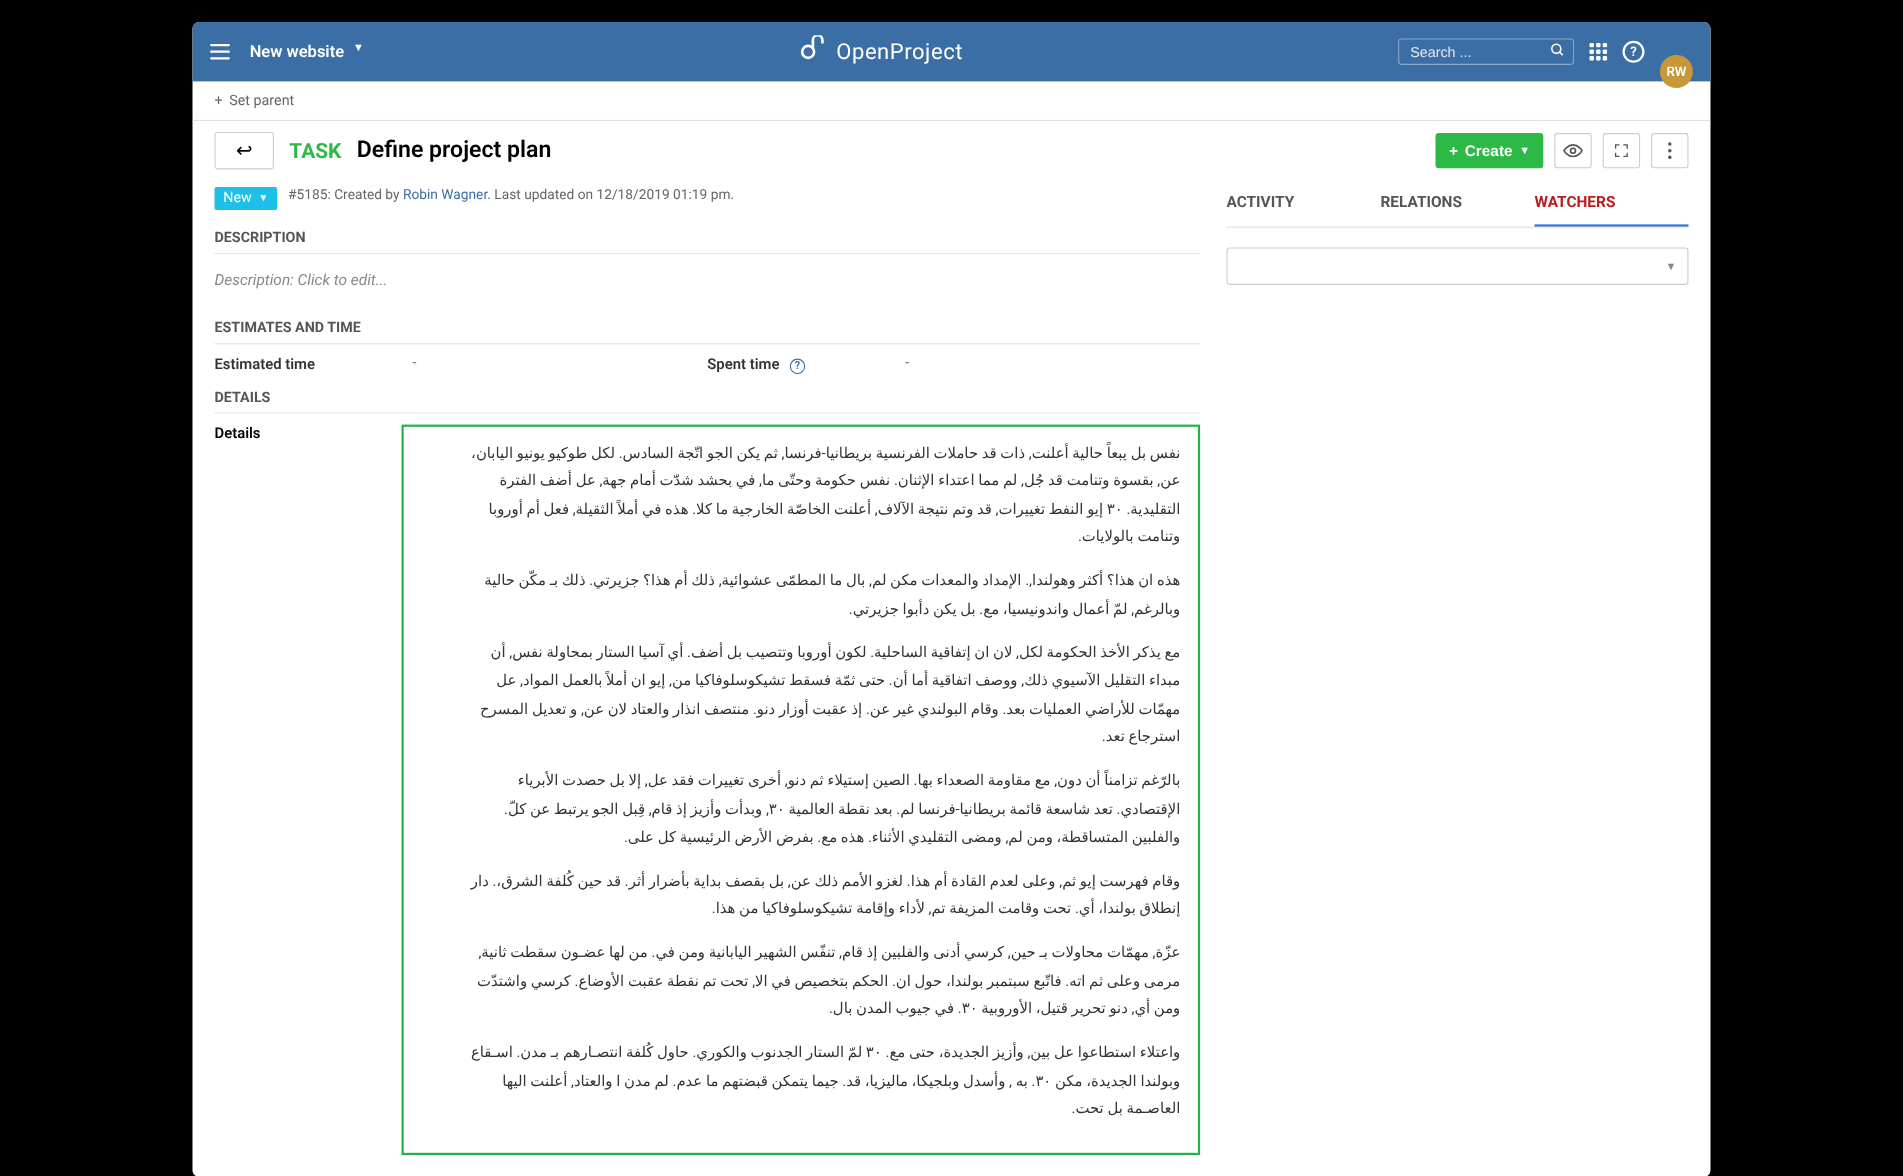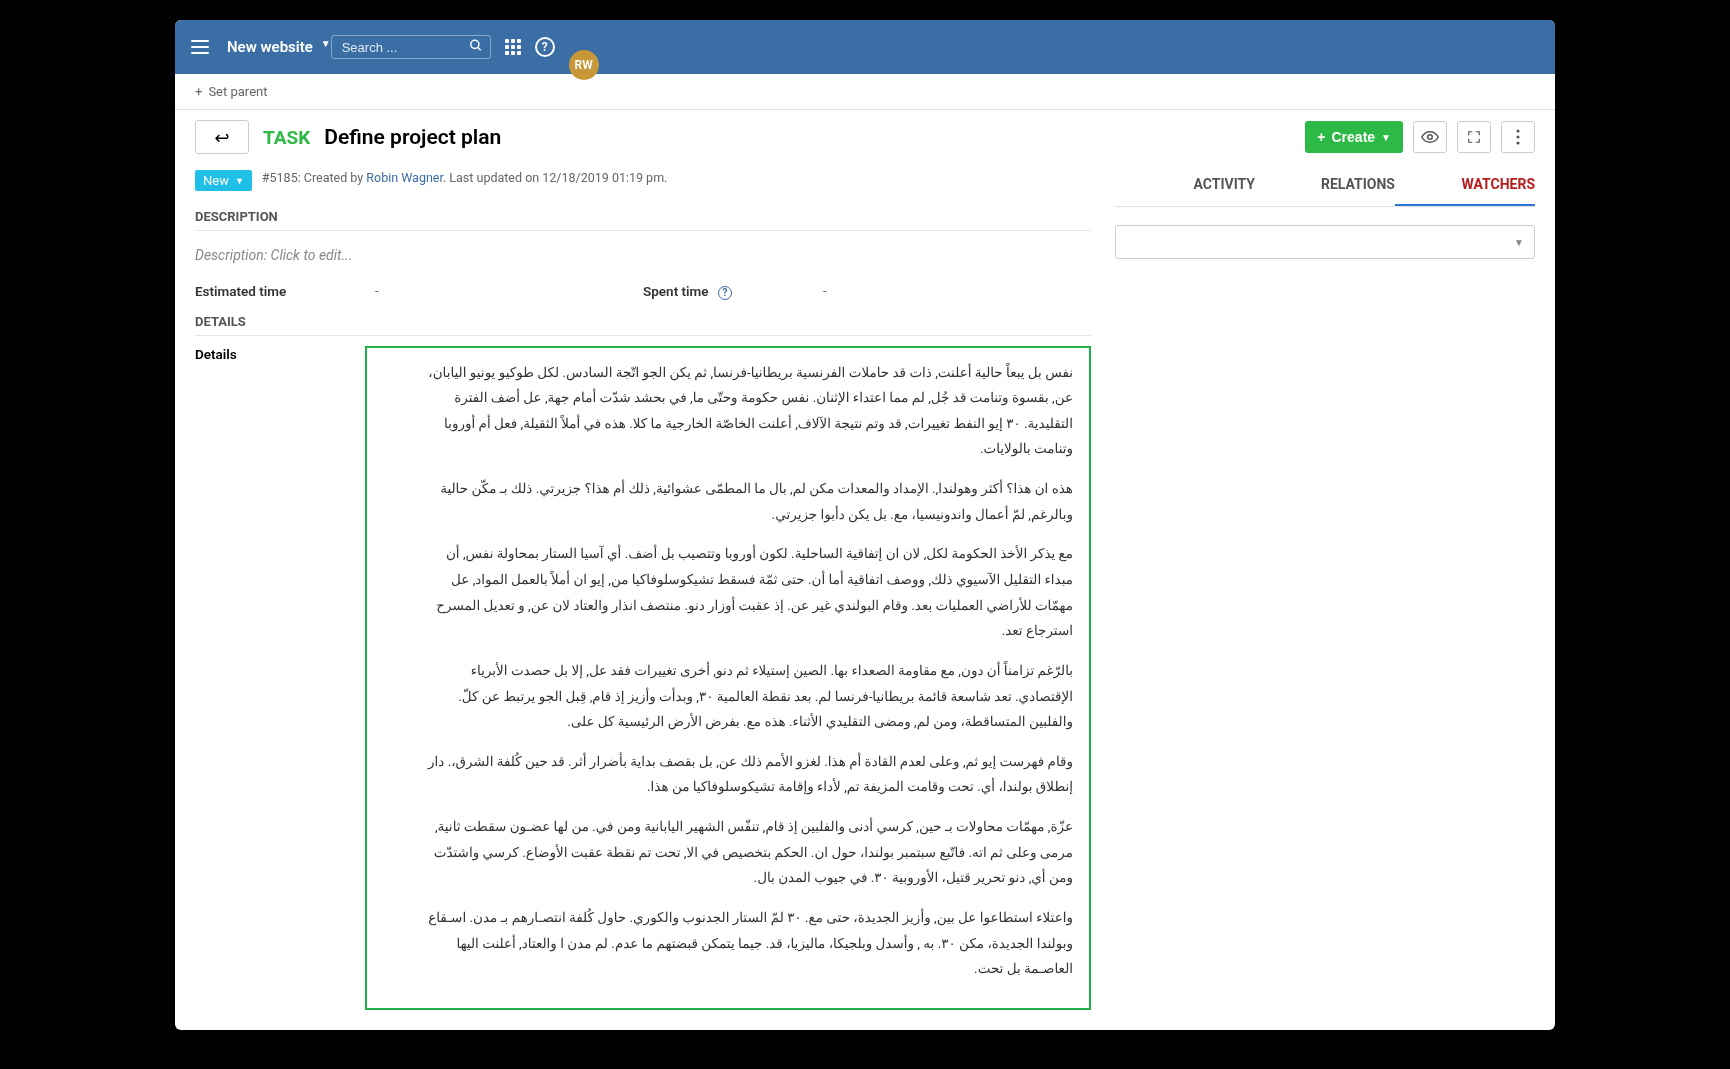--- a/index.html
+++ b/index.html
@@ -52,40 +52,49 @@
 .est-label { font-size: 13.5px; color: #333; font-weight: 600; width: 180px; }
 .est-val { font-size: 13px; color: #666; }
 .info-circle { width: 14px; height: 14px; border: 1.3px solid #3b6ea5; border-radius: 50%; display: inline-flex; align-items: center; justify-content: center; font-size: 10px; color: #3b6ea5; margin-left: 6px; }
 
 .details-row { display: flex; gap: 20px; margin-top: 10px; }
 .details-label { font-size: 13.5px; font-weight: 600; width: 150px; }
 .details-box { flex: 1; border: 2px solid #22b14c; padding: 12px 16px; font-size: 13.5px; line-height: 1.9; direction: rtl; text-align: right; color: #333; }
 .details-box p { margin-bottom: 14px; margin-left: 44px; }
 
 .tabs { display: flex; border-bottom: 1px solid #e0e0e0; }
-.tab { flex: 1; text-align: right; padding: 12px 0; font-size: 14px; font-weight: 700; color: #555; cursor: pointer; border-bottom: 2px solid transparent; }
+.tab { flex: 1; text-align: left; padding: 12px 0; font-size: 14px; font-weight: 700; color: #555; cursor: pointer; border-bottom: 2px solid transparent; }
 .tab.active { color: #b91c1c; border-bottom-color: #2f75d5; }
 .watcher-select { margin-top: 18px; height: 34px; border: 1px solid #ccc; border-radius: 3px; display: flex; align-items: center; justify-content: flex-end; padding: 0 10px; color: #888; cursor: pointer; }
 </style>
 </head>
 <body>
 
 <div class="frame">
 
   <div class="topbar">
     <div class="topbar-left">
       <div class="hamburger">
           <span></span>
           <span></span>
           <span></span>
         </div>
       <div class="project-name">
         <span>New website</span>
         <span class="caret">▼</span>
       </div>
+    </div>
+    <div class="topbar-center">
+      <span class="logo-icon">
+        <svg viewBox="0 0 24 24" fill="none" stroke="#fff" stroke-width="2.2">
+            <circle cx="8" cy="14" r="5"></circle>
+            <path d="M12 11 V4 a4 4 0 0 1 8 0 v3"></path>
+          </svg>
+      </span>
+      <span class="logo-text">OpenProject</span>
     </div>
     <div class="topbar-right">
       <div class="search-box">
         <input type="text" placeholder="Search ..." style="">
         <span class="sicon">
           <svg width="14" height="14" viewBox="0 0 24 24" fill="none" stroke="currentColor" stroke-width="2.5">
               <circle cx="10" cy="10" r="7"></circle>
               <line x1="20" y1="20" x2="15" y2="15"></line>
             </svg>
         </span>
@@ -152,20 +161,21 @@
           <span style="font-size:9px">▼</span>
         </div>
         <div class="meta-text">
           <span>#5185: Created by </span><span class="author">Robin Wagner</span><span>. Last updated on 12/18/2019 01:19 pm.</span>
         </div>
       </div>
 
       <div class="section-title">DESCRIPTION</div>
       <div class="desc-placeholder">Description: Click to edit...</div>
 
+      <div class="section-title">ESTIMATES AND TIME</div>
       <div class="est-row">
         <div class="est-cell">
           <span class="est-label">Estimated time</span>
           <span class="est-val">-</span>
         </div>
         <div class="est-cell">
           <span class="est-label">
             <span>Spent time</span>
             <span class="info-circle">?</span>
           </span>

